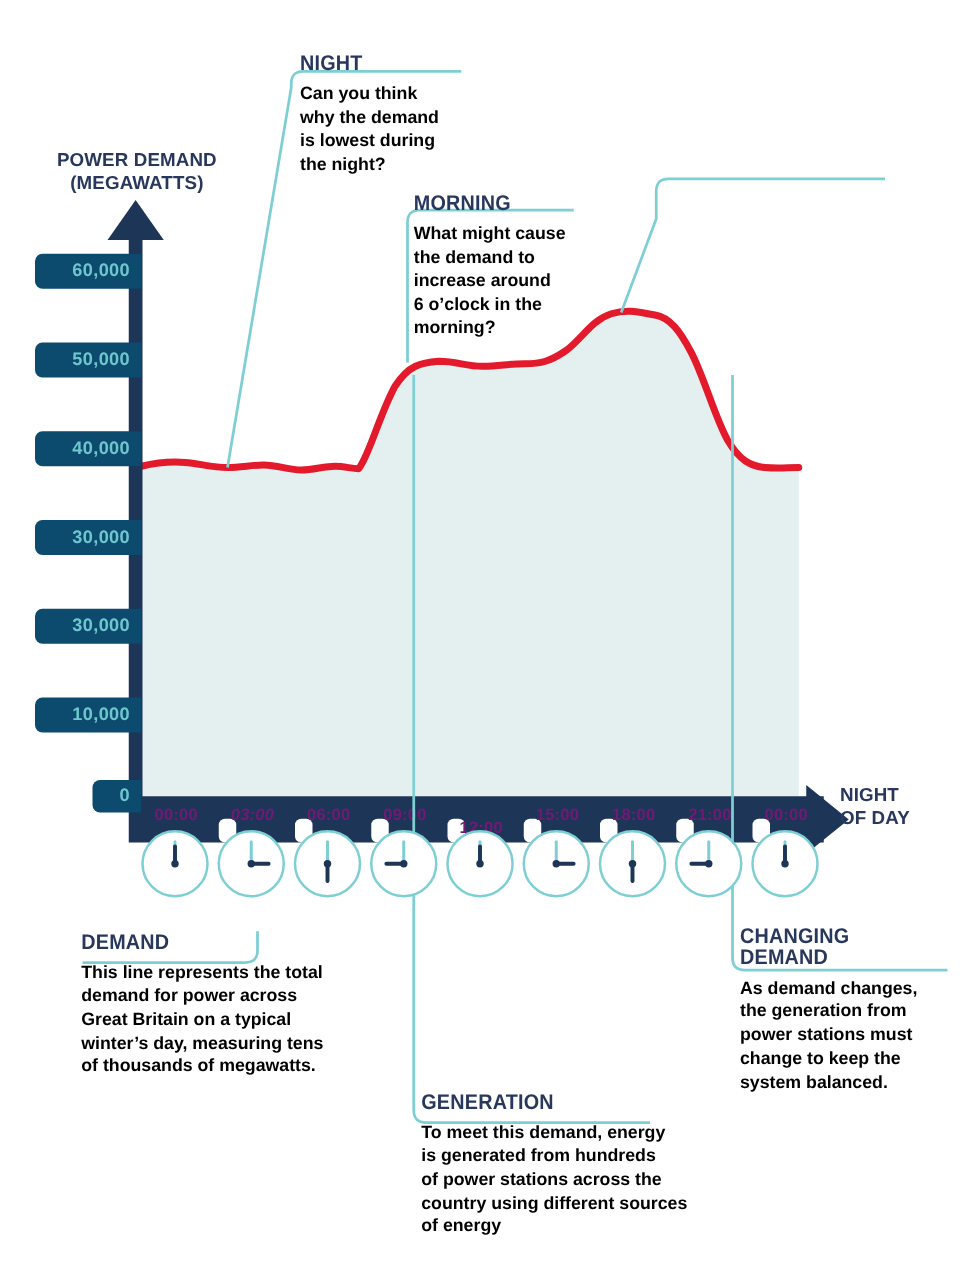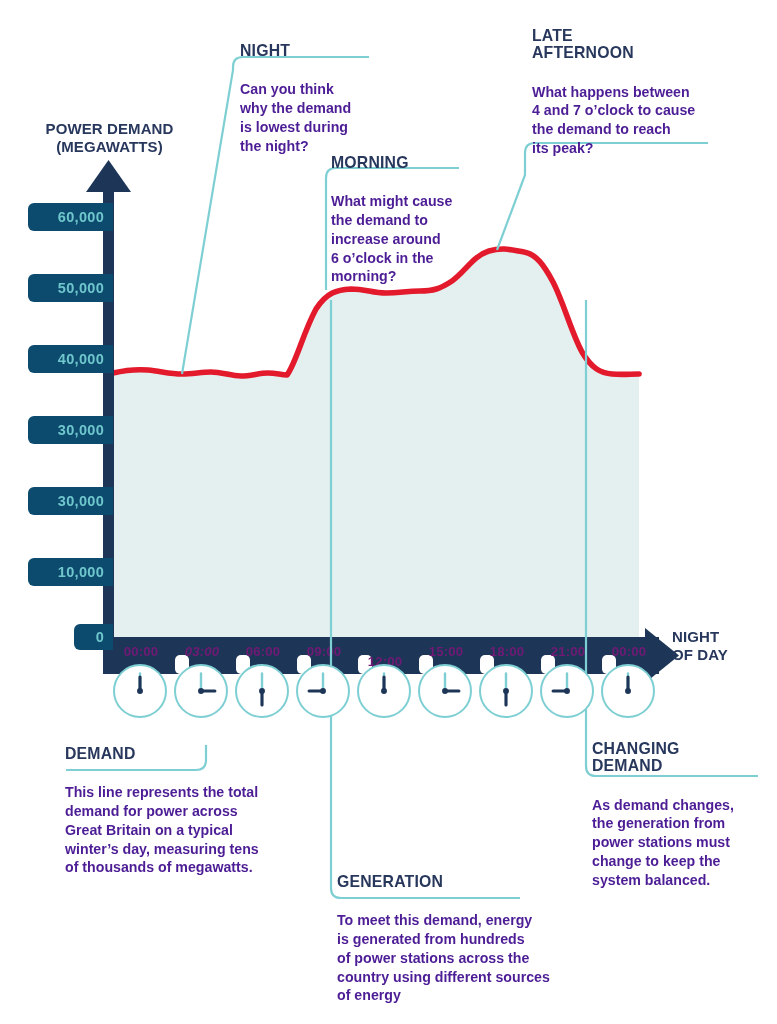--- a/index.html
+++ b/index.html
@@ -22,23 +22,23 @@
     line-height:1.02;
     text-transform:uppercase;
     font-stretch:condensed;
     transform:scaleX(0.93);
     transform-origin:left top;
     white-space:pre-line;
   }
   .ann-body{
     font-size:14.2px;
     font-weight:bold;
-    color:#4c1d95;
+    color:#000000;
     line-height:1.32;
-    margin-top:21px;
+    margin-top:7px;
     white-space:pre-line;
   }
 
   .axis-title{
     position:absolute;
     z-index:5;
     font-weight:bold;
     font-size:15px;
     color:#28375c;
     line-height:1.18;
@@ -298,28 +298,20 @@
 
   <div class="ann" style="left:331px;top:154px;width:155px;">
     <div class="ann-title">MORNING</div>
     <div class="ann-body">What might cause
 the demand to
 increase around
 6 o’clock in the
 morning?</div>
   </div>
 
-  <div class="ann" style="left:532px;top:27px;width:228px;">
-    <div class="ann-title">LATE
-AFTERNOON</div>
-    <div class="ann-body">What happens between
-4 and 7 o’clock to cause
-the demand to reach
-its peak?</div>
-  </div>
 
   <div class="ann" style="left:65px;top:745px;width:240px;">
     <div class="ann-title">DEMAND</div>
     <div class="ann-body">This line represents the total
 demand for power across
 Great Britain on a typical
 winter’s day, measuring tens
 of thousands of megawatts.</div>
   </div>
 

